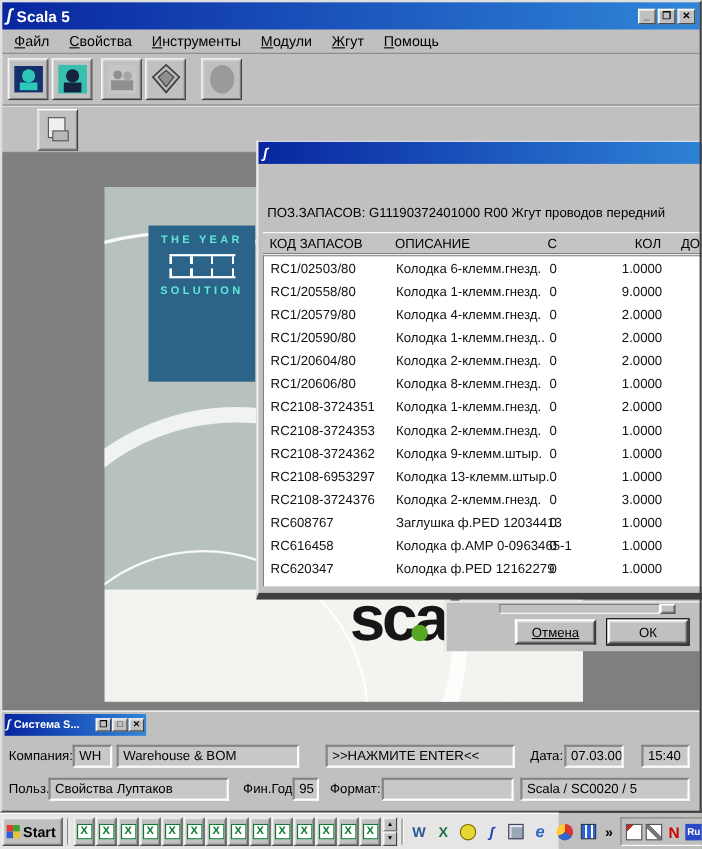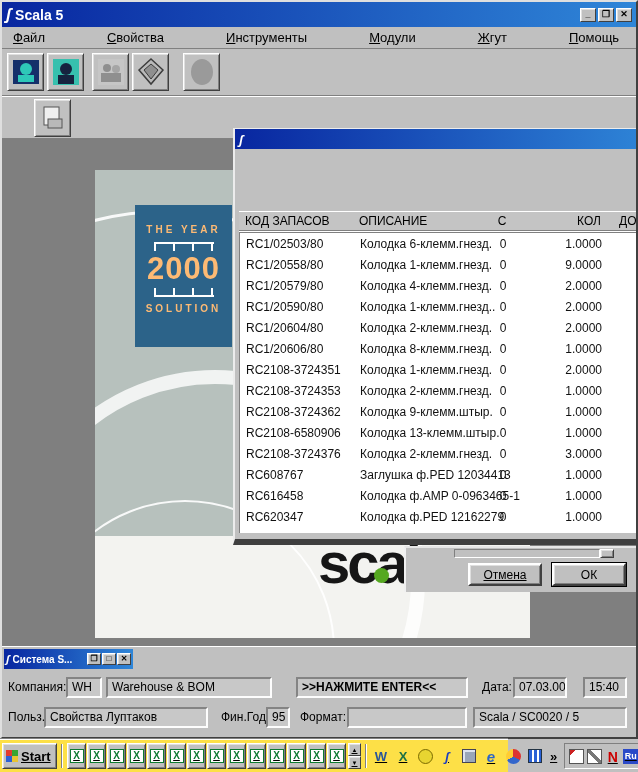--- a/index.html
+++ b/index.html
@@ -23,43 +23,43 @@
            border-color:#dfdfdf #404040 #404040 #dfdfdf; pointer-events:none; }
   .titlebar { left:2px; top:2px; width:634px; height:25px; z-index:2;
               background:linear-gradient(90deg,#0826a0,#2f86d8);
               display:flex; align-items:center; padding:0 4px; gap:4px; }
   .title-icon { color:#fff; font-weight:bold; font-style:italic; font-size:16px; line-height:1; }
   .title-text { color:#fff; font-weight:bold; font-size:14px; }
   .title-ctrls { margin-left:auto; display:flex; gap:2px; }
 
   .menubar { left:2px; top:27px; width:634px; height:22px; background:#c0c0c0; z-index:2;
              display:flex; align-items:center; padding-left:2px;
-             border-bottom:1px solid #808080; box-shadow:0 1px 0 #fff;gap:44px; }
+             border-bottom:1px solid #808080; box-shadow:0 1px 0 #fff; }
   .menu-item { display:inline-block; font-size:13px; padding:2px 9px; }
   .menu-item::first-letter { text-decoration:underline; }
 
   .toolbar1 { left:2px; top:49px; width:634px; height:47px; background:#c0c0c0; z-index:2;
               display:flex; align-items:center; border-bottom:1px solid #808080; box-shadow:0 1px 0 #fff; }
   .toolbar2 { left:2px; top:97px; width:634px; height:42px; background:#c0c0c0; z-index:2;
               display:flex; align-items:center; border-bottom:1px solid #808080; }
   .tbtn { width:37px; height:38px; display:grid; place-items:center; }
 
   .desktop { left:2px; top:139px; width:634px; height:507px; background:#7f7f7f; z-index:1; }
 
   
   .splash { left:95px; top:170px; width:435px; height:468px; background:#b7c1bd; overflow:hidden; z-index:2; }
   .arc { position:absolute; border-radius:50%; border:3px solid rgba(255,255,255,.9); }
   .arc.a1 { width:560px; height:560px; left:-210px; top:40px; }
   .arc.a2 { width:680px; height:680px; left:-280px; top:-20px; border-width:2px; }
   .arc.a3 { width:420px; height:420px; left:-90px; top:200px; border-width:14px; border-color:rgba(255,255,255,.8); }
   .arc.a4 { width:300px; height:300px; left:-60px; top:330px; border-width:2px; }
   .arc.a5 { width:260px; height:260px; left:210px; top:-120px; border-width:2px; }
   .splash-band { position:absolute; left:0; bottom:0; width:100%; height:102px; background:#f3f3f0; }
-  .badge { position:absolute; left:40px; top:35px; width:97px; height:142px; background:#2c6389; color:#fdba74;
-           display:flex; flex-direction:column; align-items:center; padding-top:19px; }
+  .badge { position:absolute; left:40px; top:35px; width:97px; height:142px; background:#2c6389; color:#5eead4;
+           display:flex; flex-direction:column; align-items:center; padding-top:8px; }
   .badge-line { font-size:10px; font-weight:bold; letter-spacing:3px; white-space:nowrap; }
   .ruler { width:60px; height:9px; margin:7px 0 2px 0;
            background:repeating-linear-gradient(90deg,#fff 0 2px,transparent 2px 19px); }
   .ruler.down { border-top:2px solid #fff; }
   .ruler.up   { border-bottom:2px solid #fff; margin:2px 0 6px 0; }
   .badge-year { font-size:31px; font-weight:bold; letter-spacing:1px; line-height:1.05; }
   .scala-logo { position:absolute; left:223px; top:364px; font-size:58px; font-weight:bold;
                 letter-spacing:-3px; color:#161616; line-height:1; }
   .green-dot { position:absolute; left:279px; top:398px; width:15px; height:15px; border-radius:50%;
                background:#55a820; }
@@ -110,26 +110,26 @@
               background:linear-gradient(90deg,#0826a0,#2f86d8);
               border:1px solid #c0c0c0; display:flex; align-items:center; gap:3px; padding:0 2px; }
   .mdi-icon { color:#fff; font-weight:bold; font-style:italic; font-size:11px; line-height:1; }
   .mdi-title { color:#fff; font-weight:bold; font-size:10px; white-space:nowrap; overflow:hidden; flex:1; }
   .mdi-ctrls { display:flex; gap:1px; }
   .mdi-ctrls .winbtn { width:14px; height:12px; font-size:8px; }
 
   .slabel { position:absolute; font-size:12px; z-index:15; }
   .sfield { position:absolute; font-size:12px; z-index:15; padding:1px 4px; height:21px;
             line-height:15px; white-space:nowrap; overflow:hidden; }
-  .sfield.msg { font-weight:bold; }
-
-  
-  .taskbar { left:0; top:739px; width:508px; height:33px; background:#fde047; z-index:30;
+  .sfield.msg { font-weight:normal; }
+
+  
+  .taskbar { left:0; top:739px; width:508px; height:33px; background:#e5e5e5; z-index:30;
              border-top:1px solid #fff; box-shadow:0 -1px 0 #808080;
-             display:flex; align-items:center; padding:0 2px; gap:2px;text-decoration:underline; }
+             display:flex; align-items:center; padding:0 2px; gap:2px; }
   .startbtn { width:55px; height:26px; display:flex; align-items:center; gap:3px; padding-left:3px;
               font-weight:bold; font-size:13px; flex:none; }
   .winflag { width:12px; height:12px; display:grid; grid-template-columns:6px 6px; grid-template-rows:6px 6px; flex:none; }
   .winflag i:nth-child(1){background:#e23b2e;} .winflag i:nth-child(2){background:#37a531;}
   .winflag i:nth-child(3){background:#2a61d6;} .winflag i:nth-child(4){background:#e9c431;}
   .tsep { width:2px; height:24px; border-left:1px solid #808080; border-right:1px solid #fff; margin:0 2px; flex:none; }
   .twgroup { display:flex; gap:1px; flex:none; }
   .twbtn { width:19px; height:26px; display:grid; place-items:center; flex:none; }
   .xlicon { width:14px; height:14px; background:#fff; border:1px solid #0c7a30; color:#0c7a30;
             font-size:10px; font-weight:bold; display:grid; place-items:center; line-height:1; }
@@ -229,39 +229,39 @@
 <div class="abs splash">
   <div class="arc a2"></div>
   <div class="arc a1"></div>
   <div class="arc a5"></div>
   <div class="splash-band"></div>
   <div class="arc a3"></div>
   <div class="arc a4"></div>
   <div class="badge">
     <span class="badge-line">THE YEAR</span>
     <span class="ruler down"></span>
-    <span class="badge-year">2000</span>
     <span class="ruler up"></span>
     <span class="badge-line">SOLUTION</span>
   </div>
   <div class="scala-logo">scala</div>
   <div class="green-dot"></div>
 </div>
 
 <div class="abs panel">
   <span class="panel-scroll"></span>
   <span class="panel-scroll-end raised"></span>
   <span class="pbtn cancel">Отмена</span>
   <span class="pbtn ok">ОК</span>
 </div>
 
 <div class="abs dialog">
   <div class="dialog-titlebar">
     <span class="dialog-title-icon">ʃ</span>
   </div>
+  <div class="dlg-sub">ПОЗ.ЗАПАСОВ: G11190372401000 R00 Жгут проводов передний</div>
 
   <div class="grid-header cols">
     <span class="h-code">КОД ЗАПАСОВ</span>
     <span class="h-desc">ОПИСАНИЕ</span>
     <span class="h-c">С</span>
     <span class="h-qty">КОЛ</span>
     <span class="h-extra">ДО</span>
   </div>
 
   <div class="grid-body">
@@ -323,21 +323,21 @@
       <span></span>
     </div>
       <div class="trow cols">
       <span class="c-code">RC2108-3724362</span>
       <span class="c-desc">Колодка 9-клемм.штыр.</span>
       <span class="c-c">0</span>
       <span class="c-qty">1.0000</span>
       <span></span>
     </div>
       <div class="trow cols">
-      <span class="c-code">RC2108-6580906</span>
+      <span class="c-code">RC2108-6953297</span>
       <span class="c-desc">Колодка 13-клемм.штыр.</span>
       <span class="c-c">0</span>
       <span class="c-qty">1.0000</span>
       <span></span>
     </div>
       <div class="trow cols">
       <span class="c-code">RC2108-3724376</span>
       <span class="c-desc">Колодка 2-клемм.гнезд.</span>
       <span class="c-c">0</span>
       <span class="c-qty">3.0000</span>

